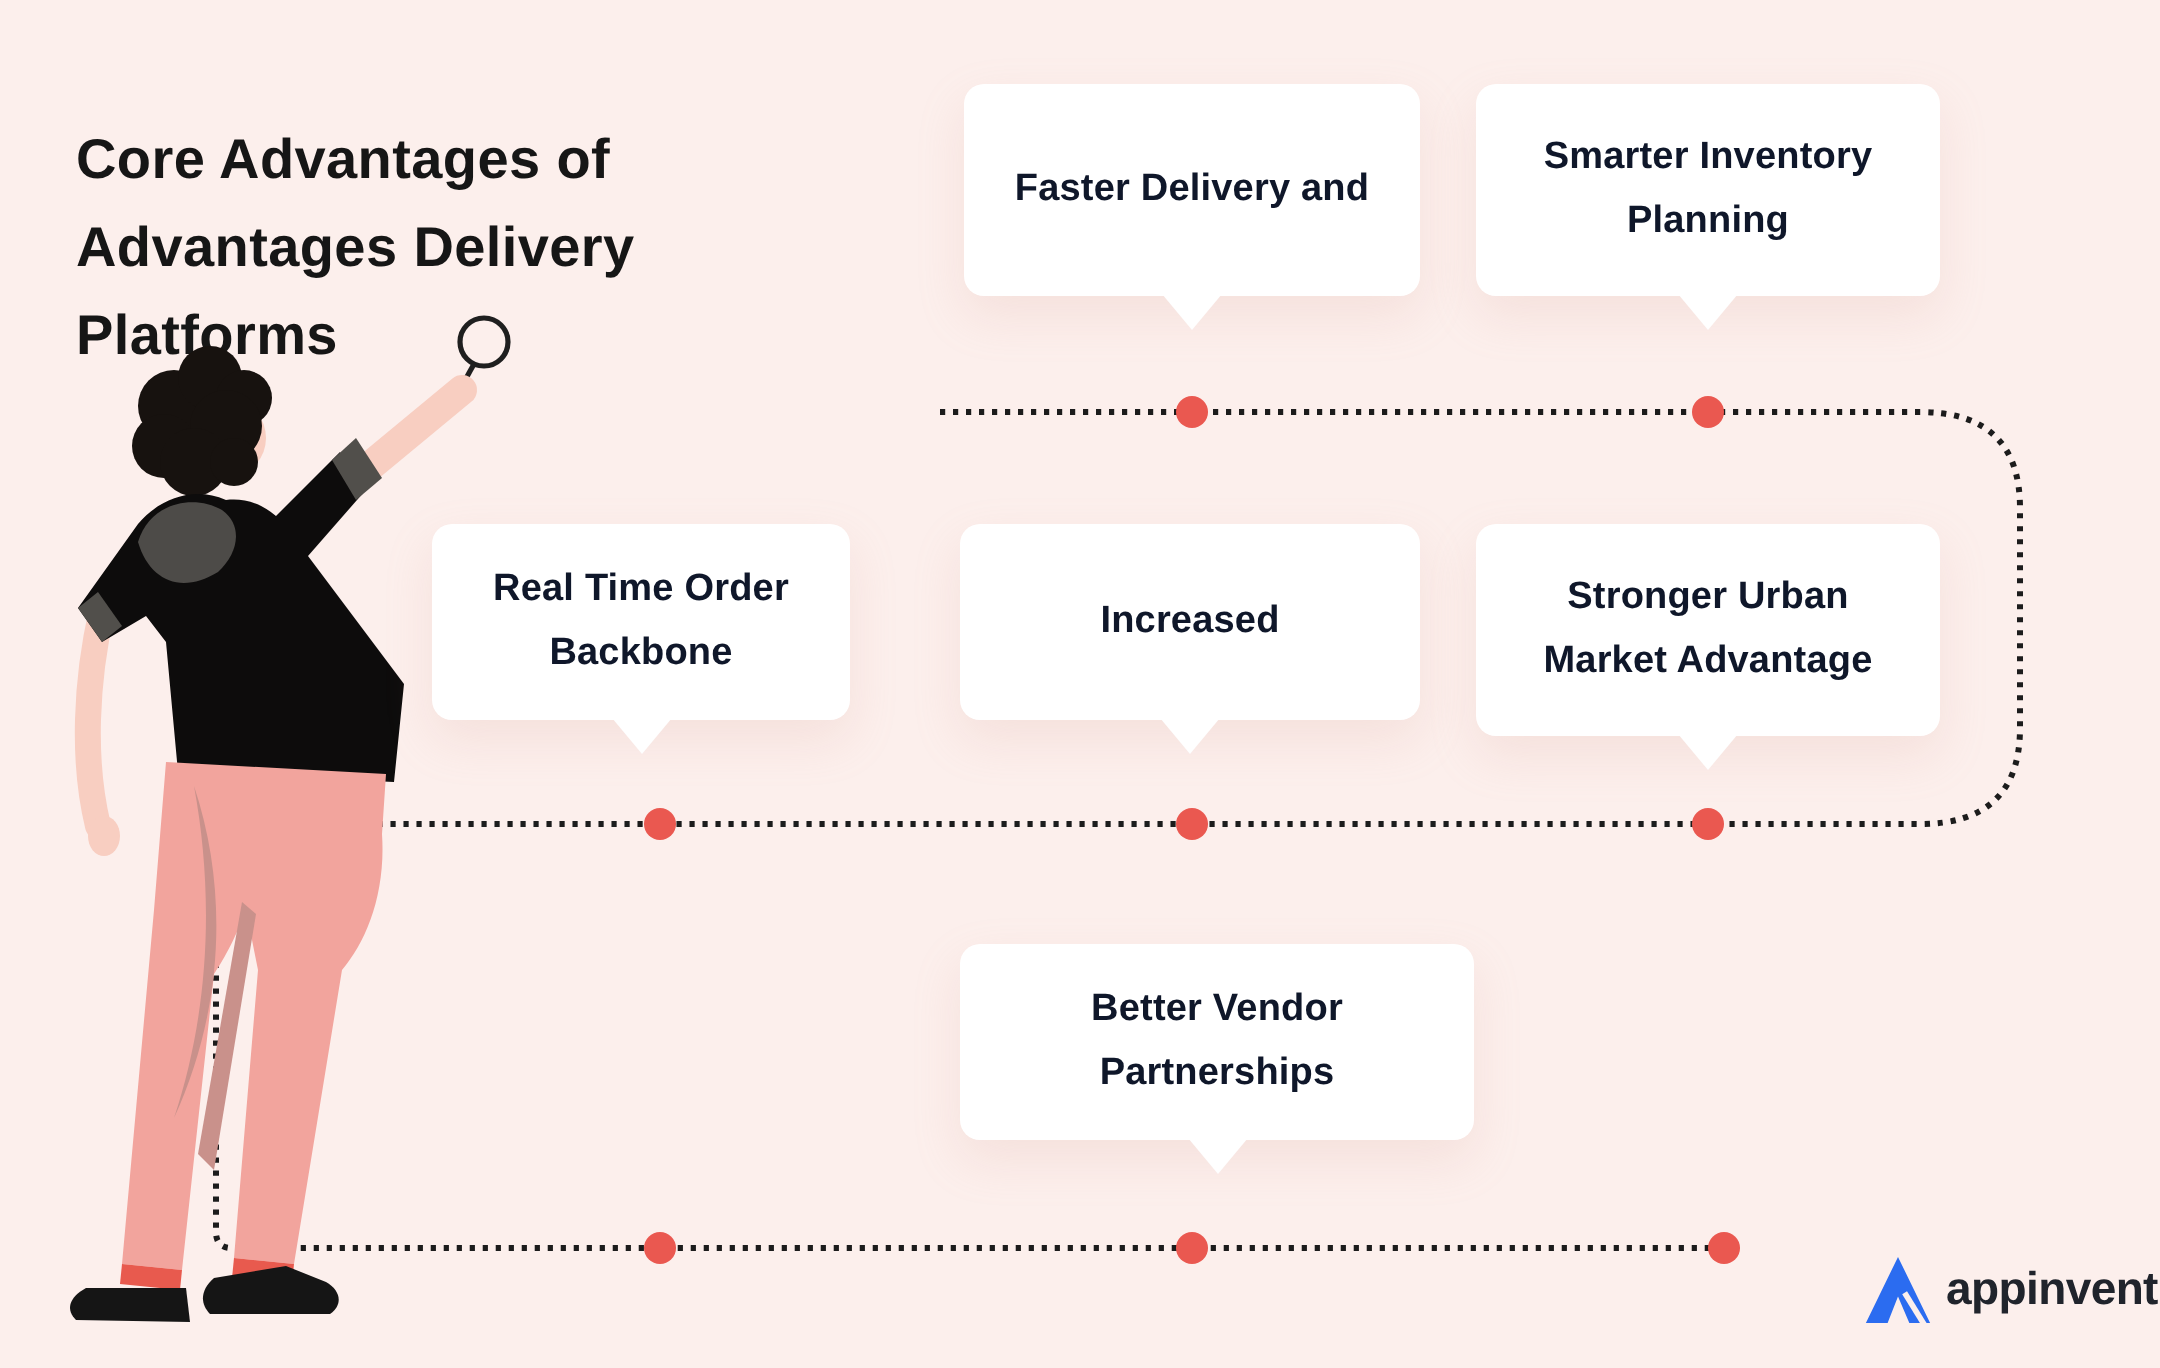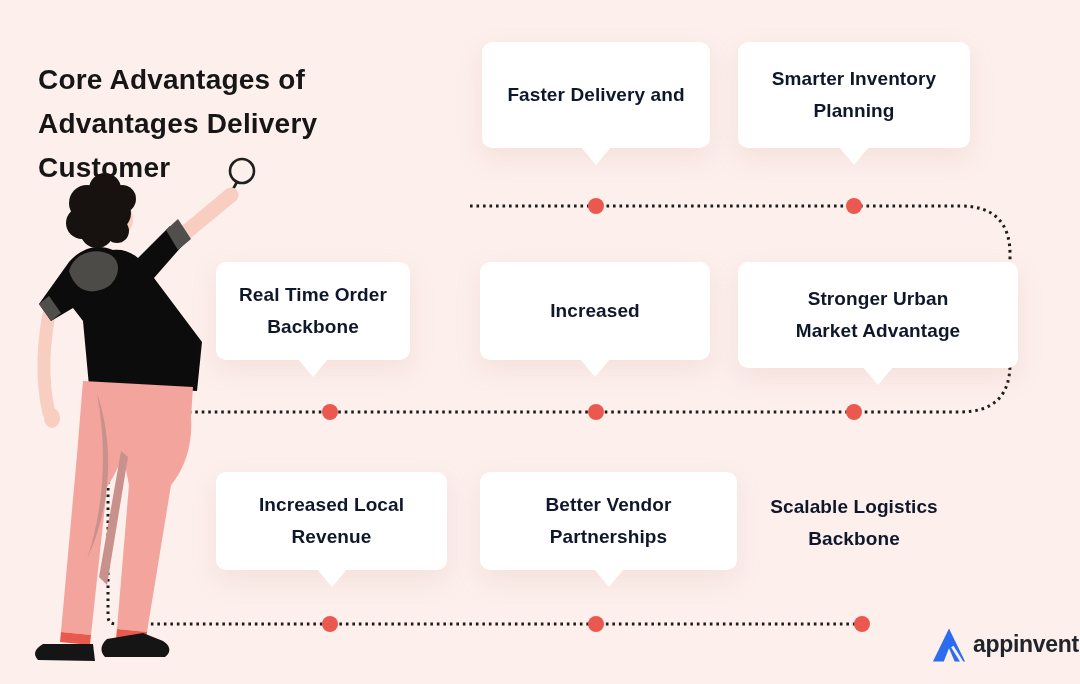--- a/index.html
+++ b/index.html
@@ -68,21 +68,21 @@
       <circle cx="854" cy="412" r="8"></circle>
       <circle cx="330" cy="624" r="8"></circle>
       <circle cx="596" cy="624" r="8"></circle>
       <circle cx="862" cy="624" r="8"></circle>
     </g>
   </svg>
 
   <div class="title">
     <div>Core Advantages of</div>
     <div>Advantages Delivery</div>
-    <div>Customer</div>
+    <div>Platforms</div>
   </div>
 
   <svg class="person" viewBox="0 0 250 510" xmlns="http://www.w3.org/2000/svg">
 
     <g stroke="#1f1f1f" fill="none" stroke-width="2.6">
       <circle cx="217" cy="16" r="12"></circle>
       <line x1="212" y1="27" x2="207" y2="36"></line>
     </g>
 
     <line x1="148" y1="88" x2="206" y2="40" stroke="#f8cec1" stroke-width="15" stroke-linecap="round"></line>
@@ -122,43 +122,35 @@
   </svg>
 
   <div class="bubble" style="left:482px;top:42px;width:228px;height:106px">
     <div>Faster Delivery and</div>
   </div>
   <div class="bubble" style="left:738px;top:42px;width:232px;height:106px">
     <div>Smarter Inventory</div>
     <div>Planning</div>
   </div>
 
-  <div class="bubble" style="left:216px;top:262px;width:194px;height:98px">
+  <div class="bubble" style="left:216px;top:262px;width:209px;height:98px">
     <div>Real Time Order</div>
     <div>Backbone</div>
   </div>
   <div class="bubble" style="left:480px;top:262px;width:230px;height:98px">
     <div>Increased</div>
   </div>
-  <div class="bubble" style="left:738px;top:262px;width:280px;height:106px">
+  <div class="bubble" style="left:738px;top:262px;width:232px;height:106px">
     <div>Stronger Urban</div>
     <div>Market Advantage</div>
   </div>
 
-  <div class="bubble" style="left:216px;top:472px;width:231px;height:98px">
-    <div>Increased Local</div>
-    <div>Revenue</div>
-  </div>
   <div class="bubble" style="left:480px;top:472px;width:257px;height:98px">
     <div>Better Vendor</div>
     <div>Partnerships</div>
-  </div>
-  <div class="bubble ghost" style="left:738px;top:478px;width:232px;height:90px">
-    <div>Scalable Logistics</div>
-    <div>Backbone</div>
   </div>
 
   <div class="brand">
     <svg width="34" height="37" viewBox="0 0 36 38" xmlns="http://www.w3.org/2000/svg">
       <path d="M 18 2 L 35 37 L 24 37 L 18 23 L 12.5 37 L 1 37 Z" fill="#2b6cf0"></path>
       <line x1="21.5" y1="21" x2="32" y2="38" stroke="#fcefec" stroke-width="3"></line>
     </svg>
     <span class="brand-word">appinventiv</span>
   </div>
 

